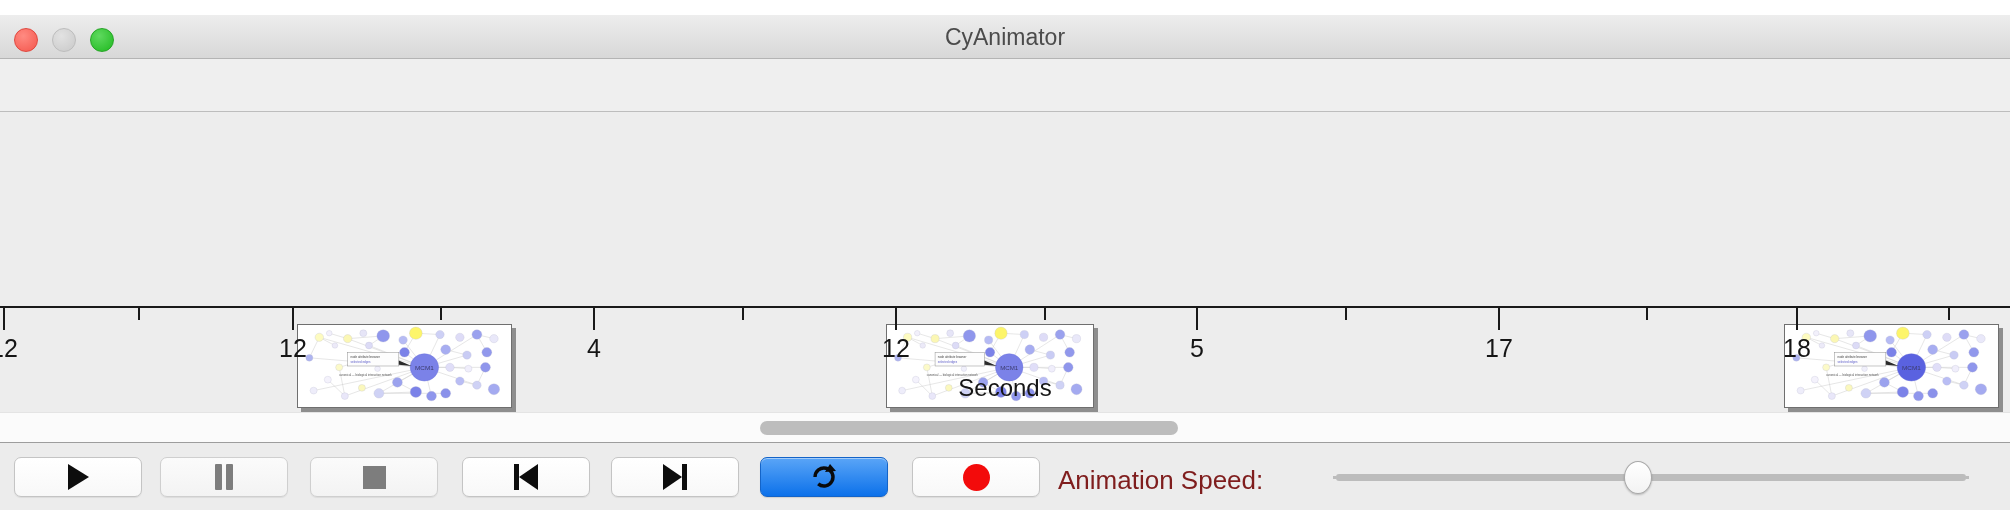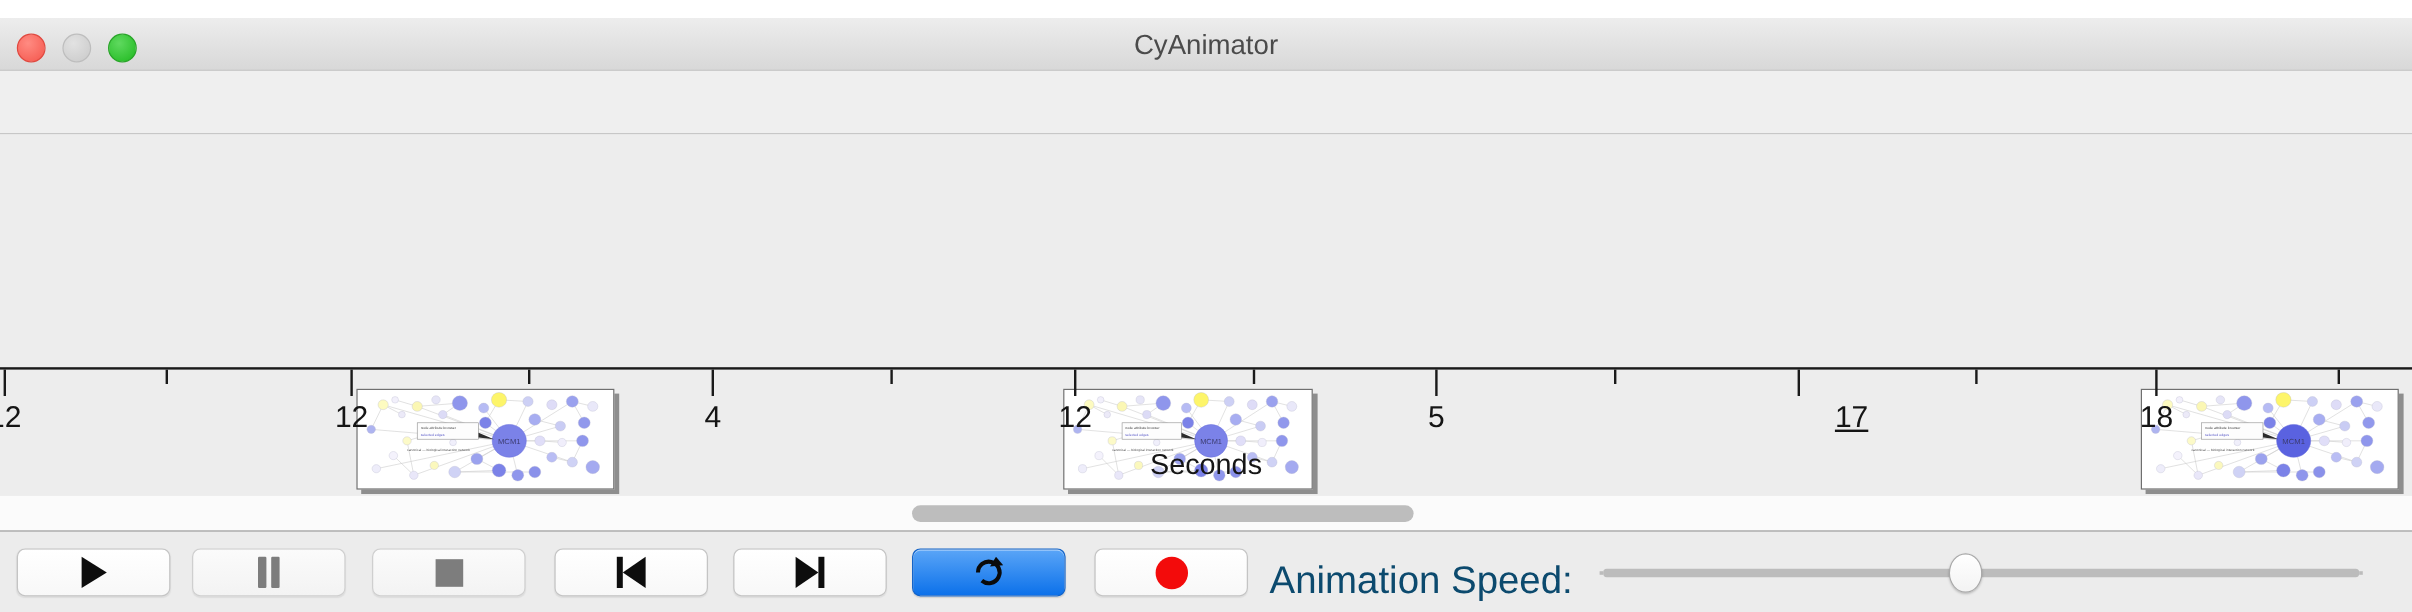--- a/index.html
+++ b/index.html
@@ -231,21 +231,21 @@
     position:absolute; right:0; top:0; width:5px; height:26px; background:#0d0d0d;
   }
   .ico-skipfwd .tri {
     position:absolute; right:5px; top:0;
     width:0; height:0; border-left: 19px solid #0d0d0d;
     border-top: 13px solid transparent; border-bottom: 13px solid transparent;
   }
   .ico-record { width:27px; height:27px; border-radius:50%; background:#f30b0b; }
 
   .speed-label {
-    position:absolute; top: 22px; font-size: 32px; color:#0c4a6e;
+    position:absolute; top: 22px; font-size: 26px; color:#7f1d1d;
     white-space: nowrap;
   }
 
   .slider {
     position:absolute; top: 14px; height: 40px;
   }
   .slider .track {
     position:absolute; left:0; top:17px; width:100%; height:7px;
     background:#bcbcbc; border-radius:3px;
   }
@@ -560,21 +560,21 @@
           <div class="tick maj" style="left: 593px;"></div>
           <div class="tick-label" style="left: 594px;">4</div>
           <div class="tick min" style="left: 742px;"></div>
           <div class="tick maj" style="left: 895px;"></div>
           <div class="tick-label" style="left: 896px;">12</div>
           <div class="tick min" style="left: 1044px;"></div>
           <div class="tick maj" style="left: 1196px;"></div>
           <div class="tick-label" style="left: 1197px;">5</div>
           <div class="tick min" style="left: 1345px;"></div>
           <div class="tick maj" style="left: 1498px;"></div>
-          <div class="tick-label" style="left: 1543px; text-decoration: underline;">17</div>
+          <div class="tick-label" style="left: 1499px;">17</div>
           <div class="tick min" style="left: 1646px;"></div>
           <div class="tick maj" style="left: 1796px;"></div>
           <div class="tick-label" style="left: 1797px;">18</div>
           <div class="tick min" style="left: 1948px;"></div>
         </div>
       <div class="axis-title">
         <span>Seconds</span>
       </div>
     </div>
   </div>

